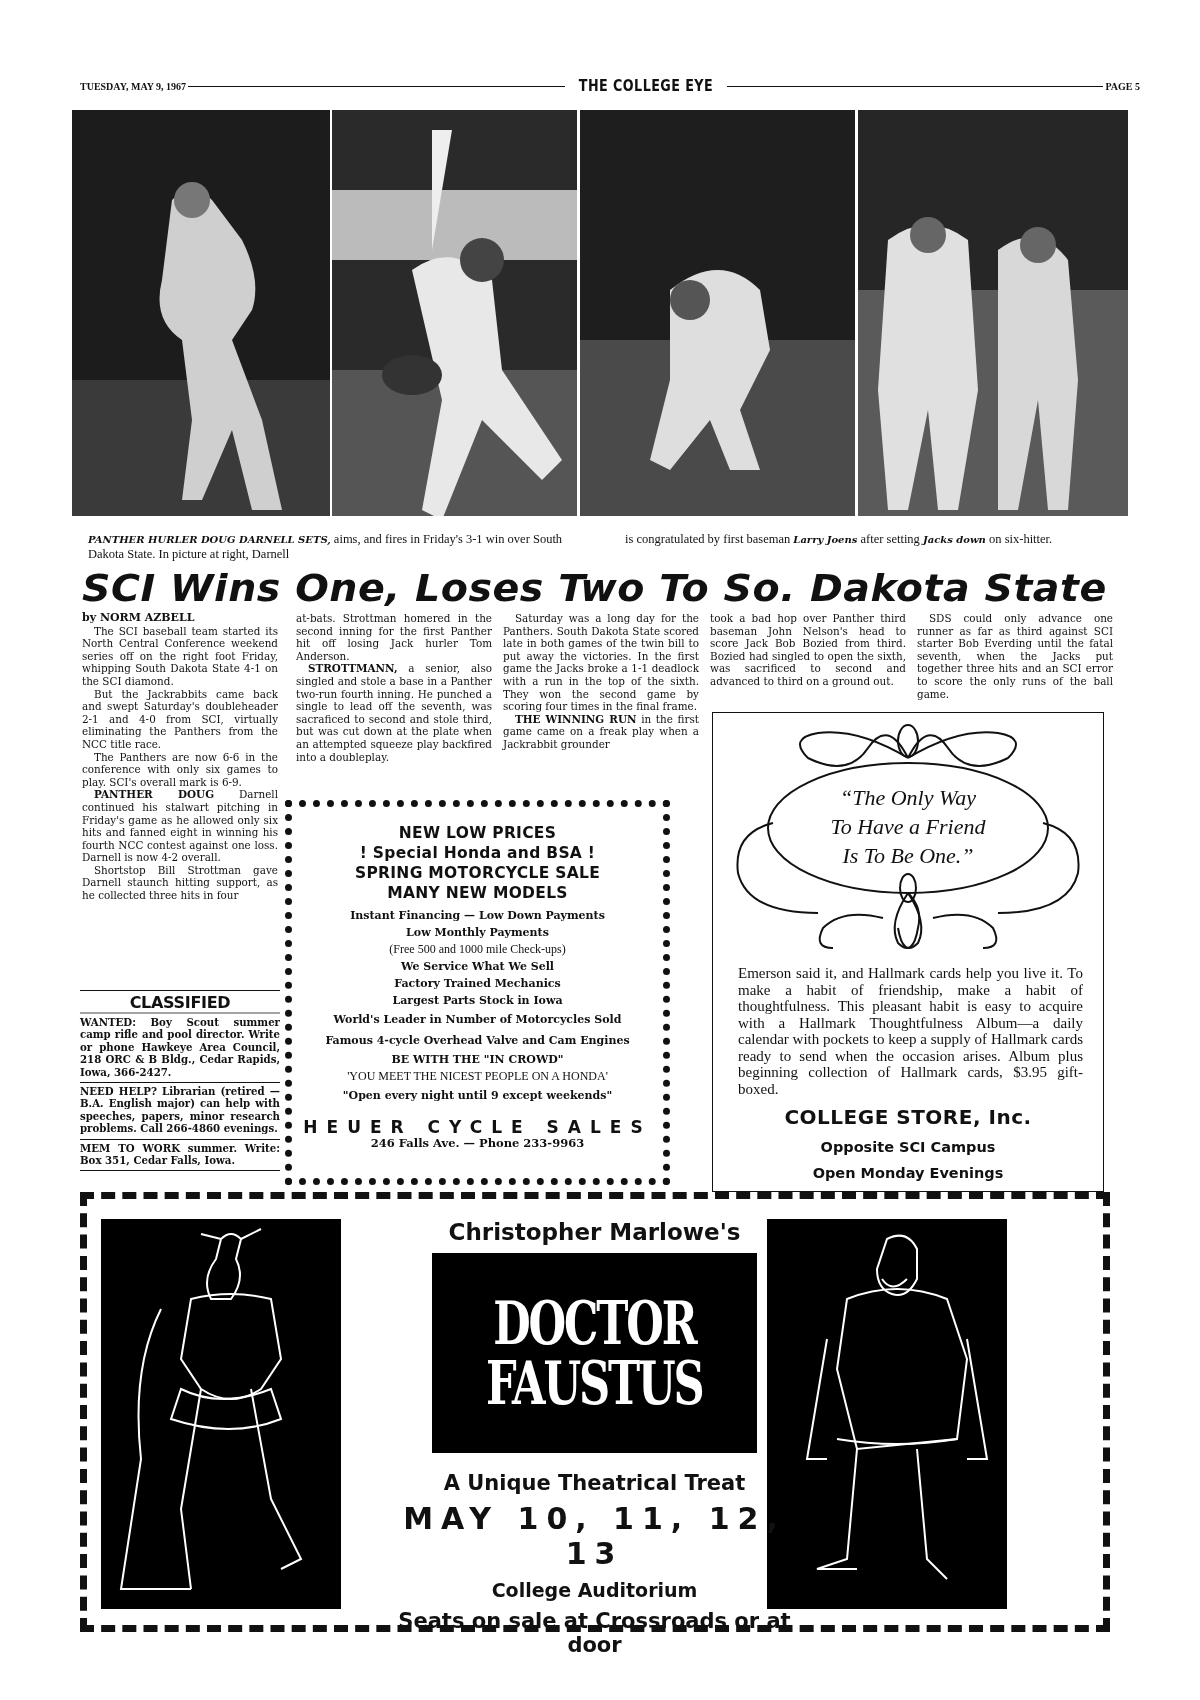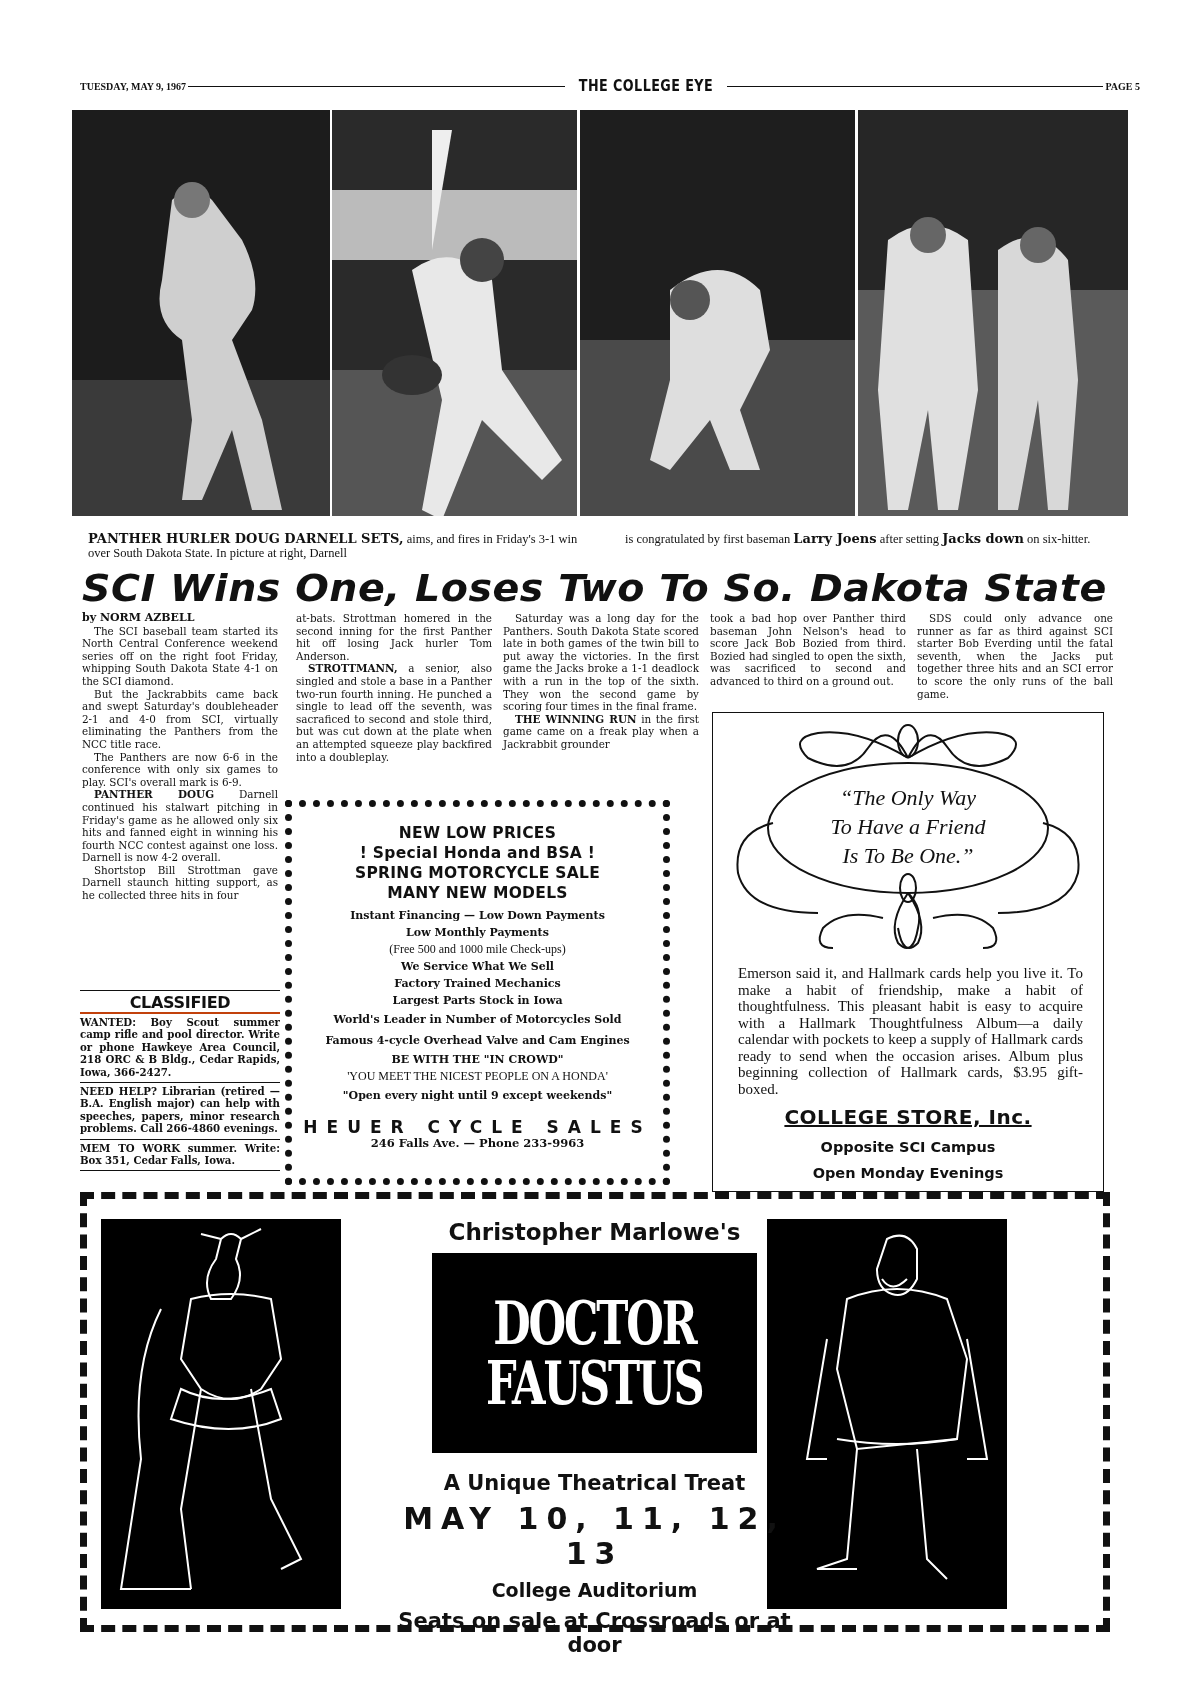--- a/index.html
+++ b/index.html
@@ -8,43 +8,43 @@
   
   .masthead { left:80px; top:77px; width:1060px; height:18px; display:flex; align-items:center; font-size:10px; font-weight:bold; }
   .masthead .rule { flex:1; height:1px; background:#111; margin:0 2px; }
   .masthead .title { font-family:"DejaVu Sans", sans-serif; font-size:15px; font-weight:bold; letter-spacing:0.5px; transform:scaleX(0.85); }
   .masthead .small { font-family:"Liberation Serif", serif; font-size:10px; font-weight:bold; }
   
   .photo { top:110px; height:406px; background:#1a1a1a; overflow:hidden; }
   .photo svg { width:100%; height:100%; display:block; }
   
   .caption { font-family:"Liberation Serif", serif; font-size:12.5px; line-height:14px; }
-  .caption b { font-family:"DejaVu Serif", serif; font-size:13px; }
+  .caption b { font-family:"DejaVu Serif", serif; font-size:10px;font-style:italic; }
   
   .headline { left:82px; top:566px; width:1040px; font-family:"DejaVu Sans", sans-serif; font-weight:bold; font-style:italic; font-size:38px; letter-spacing:0.5px; white-space:nowrap; transform:scaleX(1.04); transform-origin:left; }
   
   .col { font-family:"DejaVu Serif", serif; font-size:10.4px; line-height:12.6px; text-align:justify; }
   .col p { margin:0; text-indent:12px; }
   .col .byline { text-align:left; font-weight:bold; font-size:11px; text-indent:0; }
   .col b { font-weight:bold; }
   
   .classified { left:80px; top:990px; width:200px; font-family:"DejaVu Serif", serif; }
-  .classified .head { font-family:"DejaVu Sans", sans-serif; font-weight:bold; font-size:16px; text-align:center; letter-spacing:-0.3px; border-top:1px solid #111; padding-top:2px; border-bottom:2px solid #c2410c; }
+  .classified .head { font-family:"DejaVu Sans", sans-serif; font-weight:bold; font-size:16px; text-align:center; letter-spacing:-0.3px; border-top:1px solid #111; padding-top:2px; border-bottom:2px solid #a3a3a3; }
   .classified .item { font-size:10.2px; line-height:12.4px; font-weight:bold; padding:2px 0 4px; border-bottom:1.5px solid #111; text-align:justify; }
   
   .honda { left:285px; top:800px; width:385px; height:385px; border:7px dotted #111; box-sizing:border-box; text-align:center; }
   .honda .big { font-family:"DejaVu Sans", sans-serif; font-weight:bold; font-size:15.5px; line-height:20px; letter-spacing:0.3px; }
   .honda .line { font-family:"DejaVu Serif", serif; font-weight:bold; font-size:11px; line-height:17px; }
   .honda .plain { font-family:"Liberation Serif", serif; font-weight:normal; font-size:12px; line-height:17px; }
   .honda .heuer { font-family:"DejaVu Sans", sans-serif; font-weight:bold; font-size:17px; letter-spacing:9px; margin-top:10px; }
   
   .hallmark { left:712px; top:712px; width:392px; height:480px; border:1.5px solid #111; box-sizing:border-box; }
   .hallmark .quote { position:absolute; left:0; top:25px; width:100%; text-align:center; font-family:"Liberation Serif", serif; font-style:italic; font-size:22px; line-height:29px; }
   .hallmark .copy { position:absolute; left:25px; top:252px; width:345px; font-family:"Liberation Serif", serif; font-size:15px; line-height:16.5px; text-align:justify; }
-  .hallmark .store { position:absolute; left:0; top:392px; width:100%; text-align:center; font-family:"DejaVu Sans", sans-serif; font-weight:bold; font-size:20px; letter-spacing:0.5px;text-decoration:underline; }
+  .hallmark .store { position:absolute; left:0; top:392px; width:100%; text-align:center; font-family:"DejaVu Sans", sans-serif; font-weight:bold; font-size:20px; letter-spacing:0.5px; }
   .hallmark .sub { position:absolute; left:0; width:100%; text-align:center; font-family:"DejaVu Sans", sans-serif; font-weight:bold; font-size:14.5px; }
   
   .faustus { left:80px; top:1192px; width:1030px; height:440px; border:7px dashed #111; box-sizing:border-box; }
   .faustus .art { position:absolute; top:20px; background:#000; }
   .faustus .art svg { width:100%; height:100%; display:block; }
   .faustus .center { position:absolute; left:305px; top:20px; width:405px; text-align:center; font-family:"DejaVu Sans", sans-serif; font-weight:bold; }
   .faustus .marlowe { font-size:23px; margin-bottom:8px; }
   .faustus .box { background:#000; color:#fff; width:325px; height:200px; margin:0 auto; display:flex; flex-direction:column; align-items:center; justify-content:center; font-family:"DejaVu Serif", serif; font-size:60px; line-height:60px; letter-spacing:-3px; transform:scaleX(1); }
   .faustus .box span { display:block; transform:scaleX(0.72); }
   .faustus .treat { font-size:21px; margin-top:18px; }

